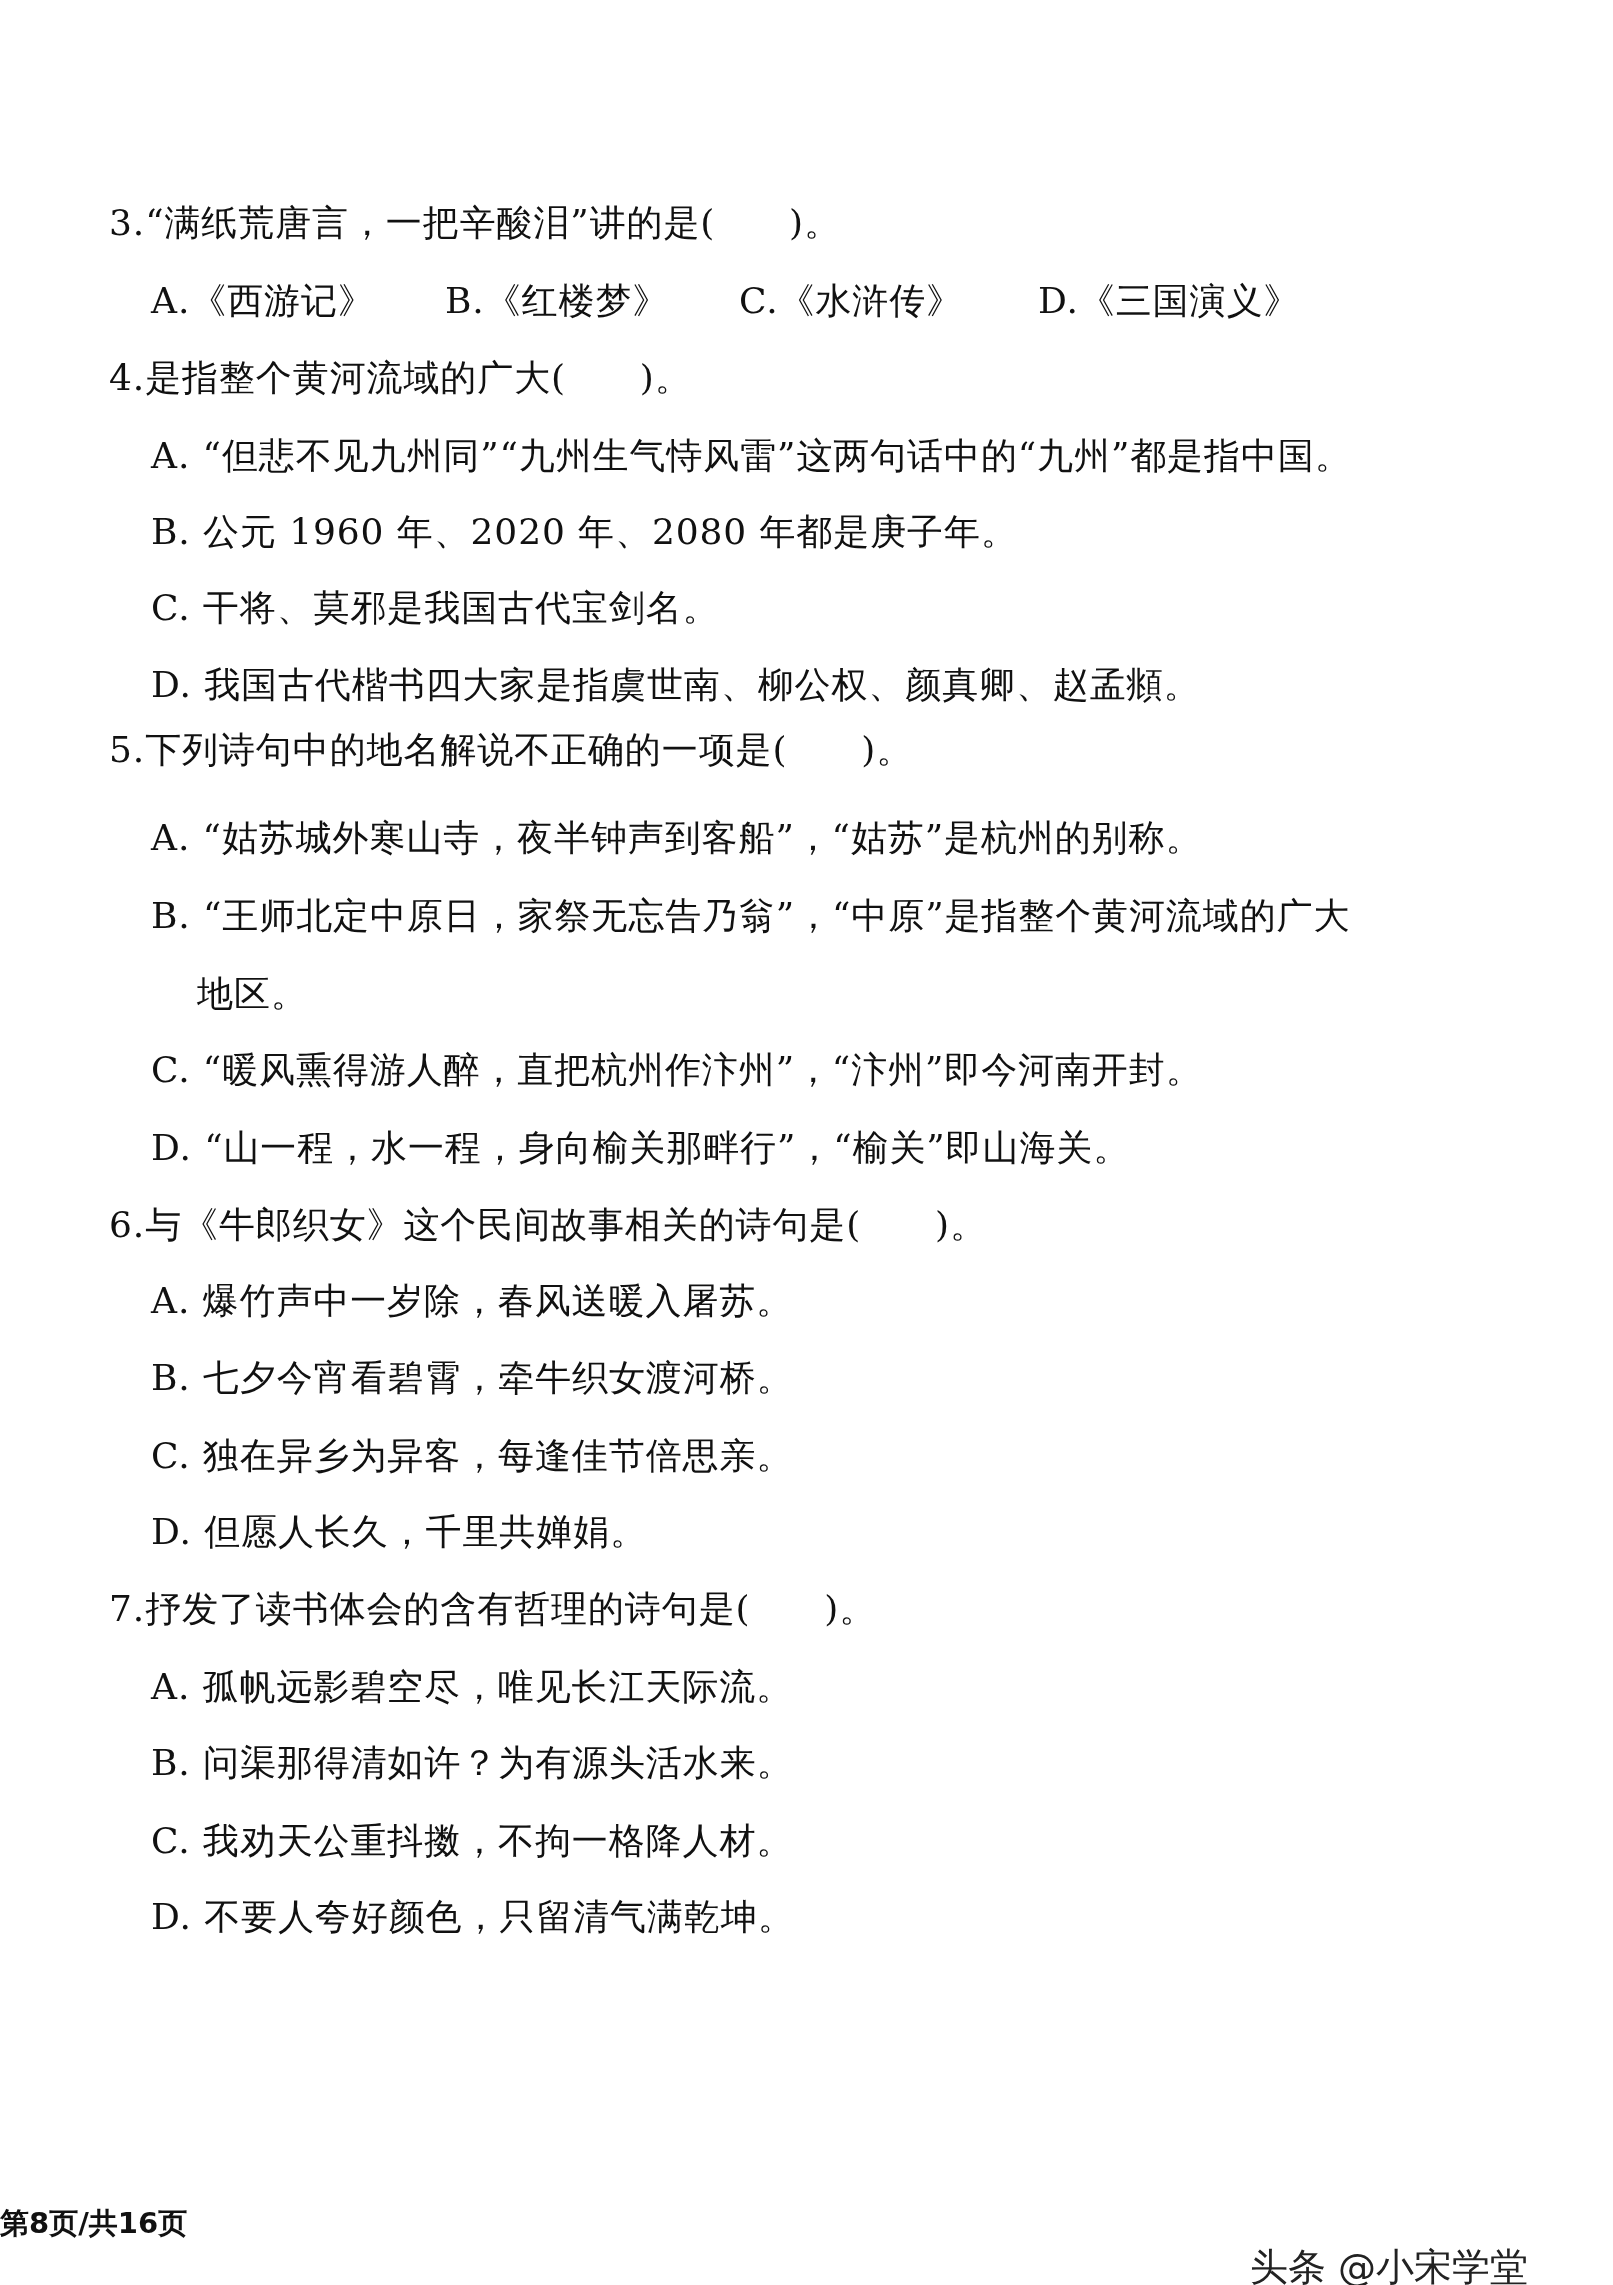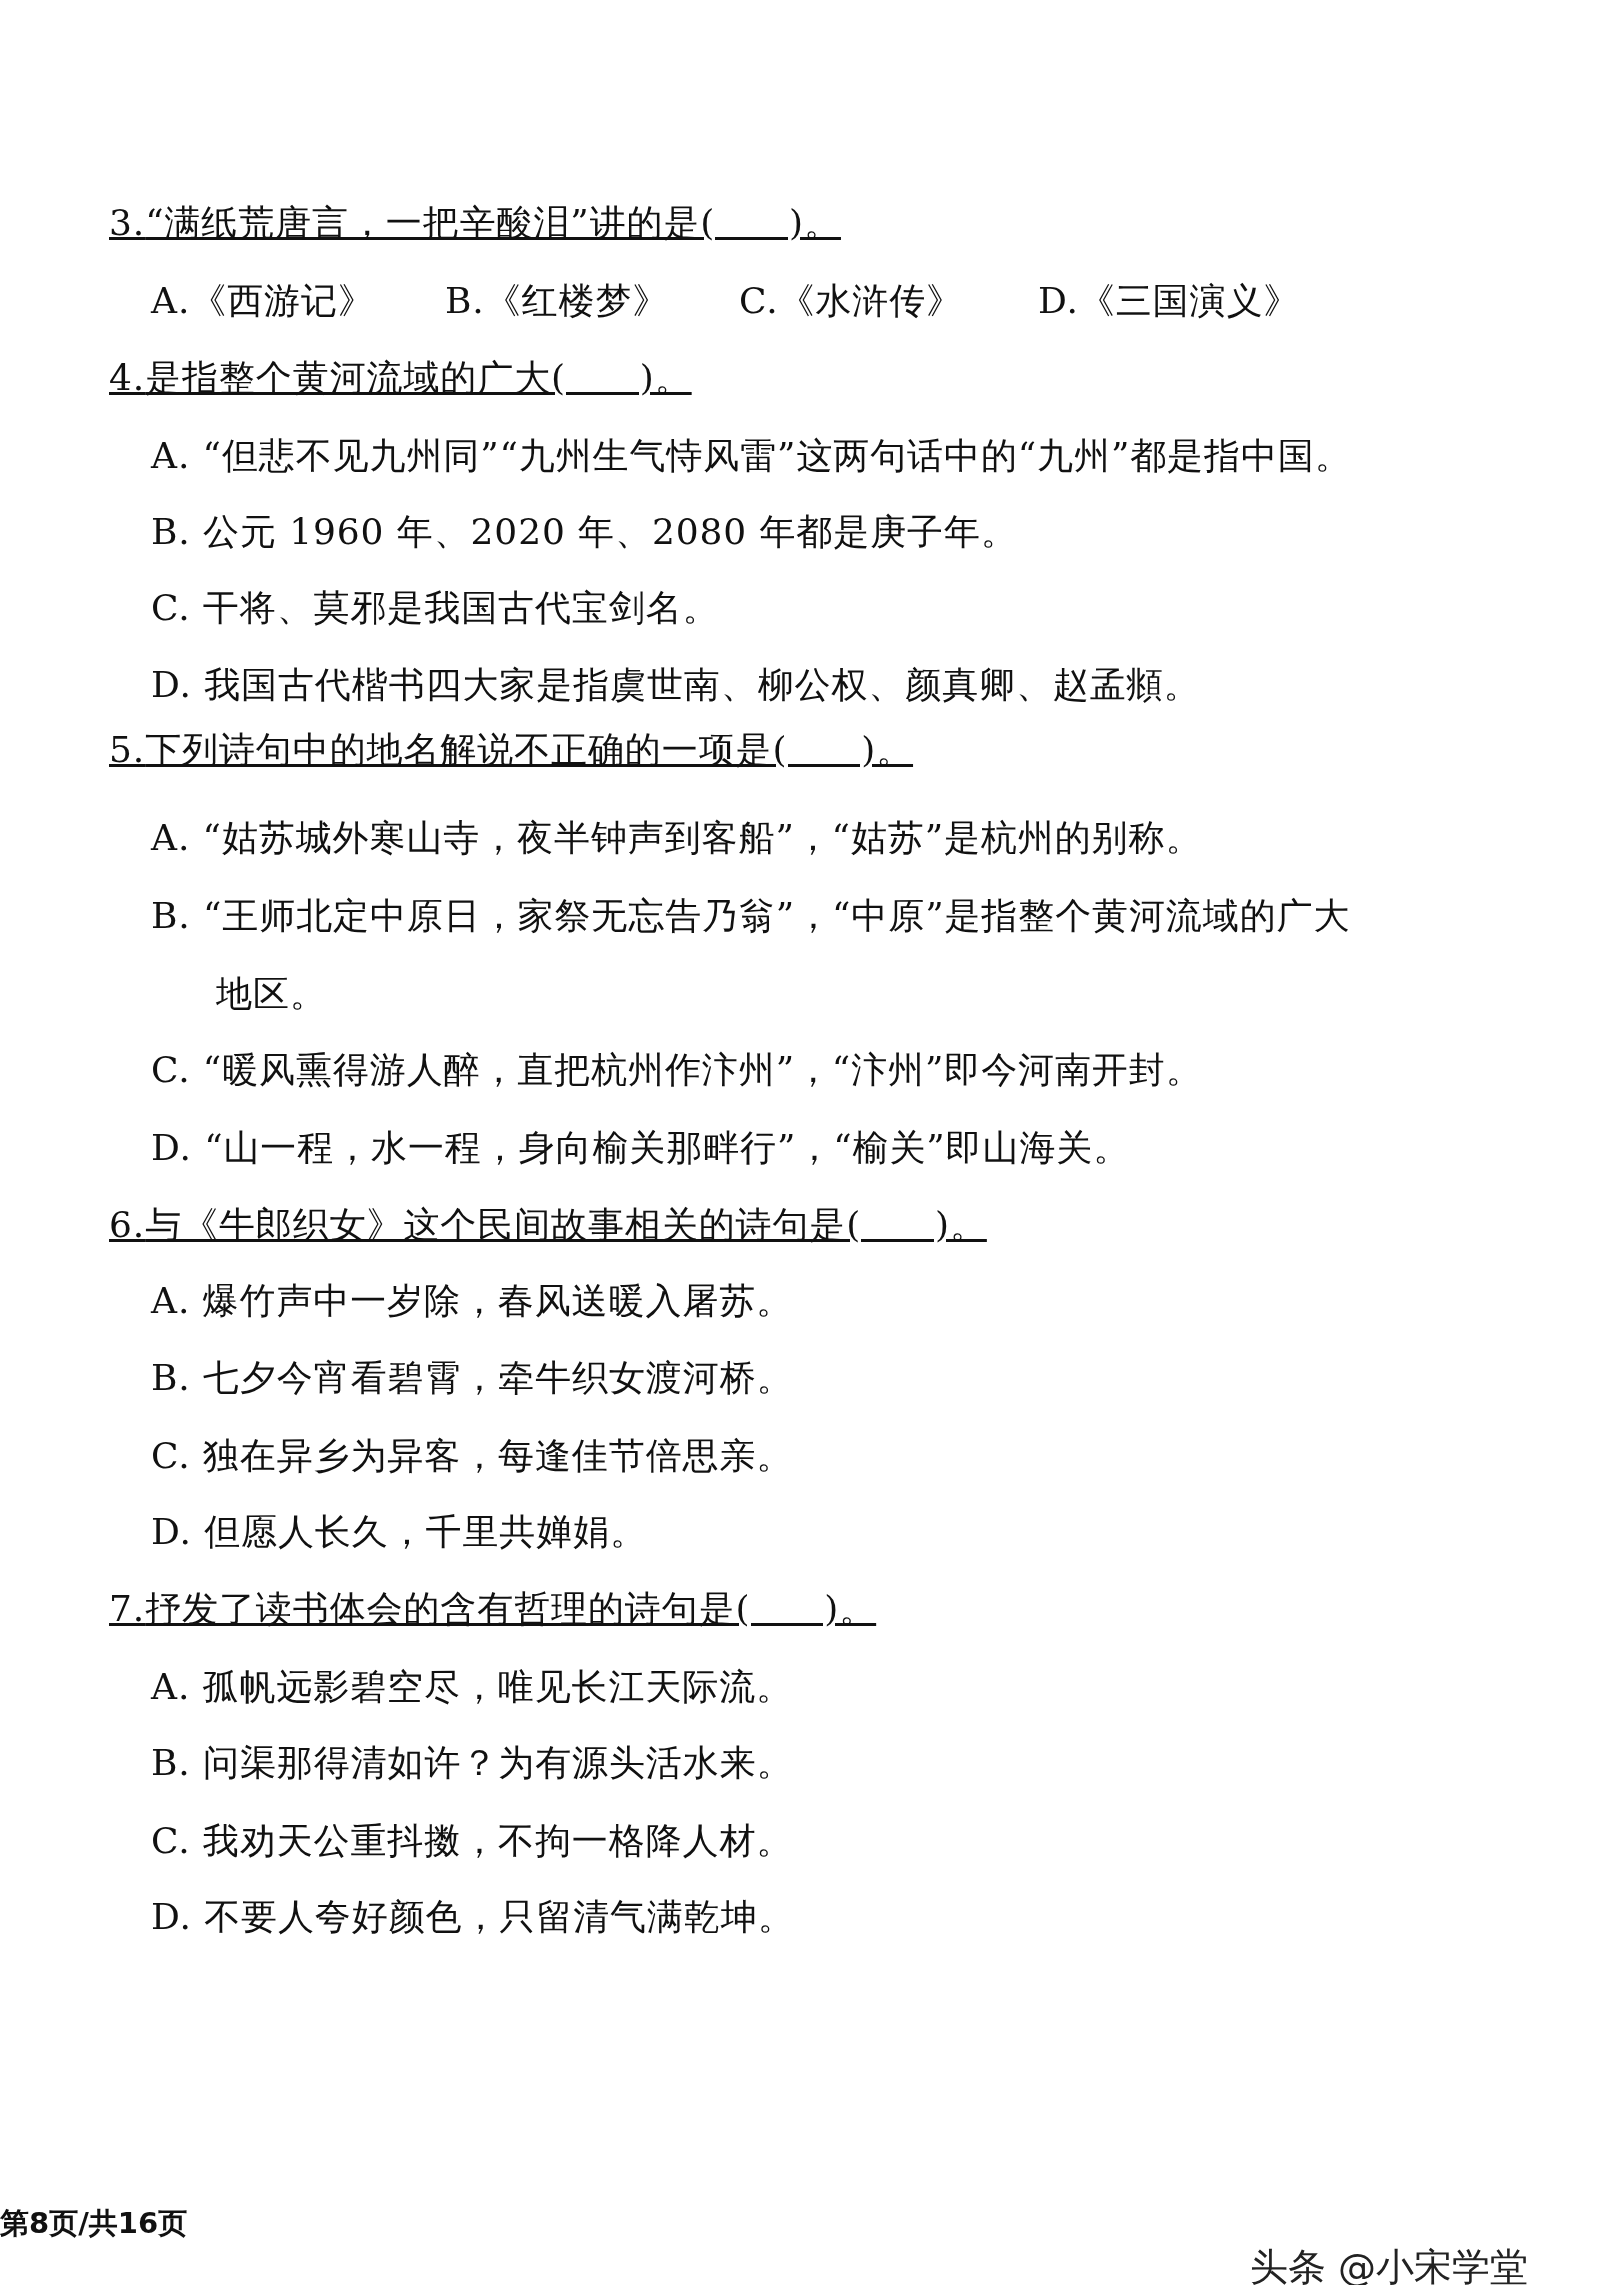--- a/index.html
+++ b/index.html
@@ -1,21 +1,21 @@
 <!DOCTYPE html>
 <html style="font-size:14.5px"><head>
 <meta charset="utf-8">
 <style>
   html, body { margin: 0; padding: 0; background: #ffffff; }
   body { width: 1614px; height: 2286px; position: relative; overflow: hidden;
          font-family: "DejaVu Serif", "Liberation Serif", serif; color: #111; }
   .line { position: absolute; font-size: 36px; line-height: 51px; white-space: nowrap; letter-spacing: 0.9px; }
-  .q { left: 109px; text-decoration: underline; }
+  .q { left: 109px; }
   .opt { left: 151px; }
-  .cont { left: 197px; margin-left: 19px; }
+  .cont { left: 197px; }
   .opts-row { display: flex; }
   .opts-row span { display: inline-block; }
   .footer { position: absolute; left: 0; width: 1614px; top: 2204px; text-align: left;
             font-family: "DejaVu Sans", sans-serif; font-weight: bold; font-size: 29px; }
   .watermark { position: absolute; left: 1250px; top: 2218px; font-family: "DejaVu Sans", sans-serif;
                font-size: 38px; color: #222; text-shadow: 1.8px 1.8px 0 #fff, -0.9px -0.9px 0 #fff; margin-top: 24px; }
 </style>
 </head>
 <body>
 

